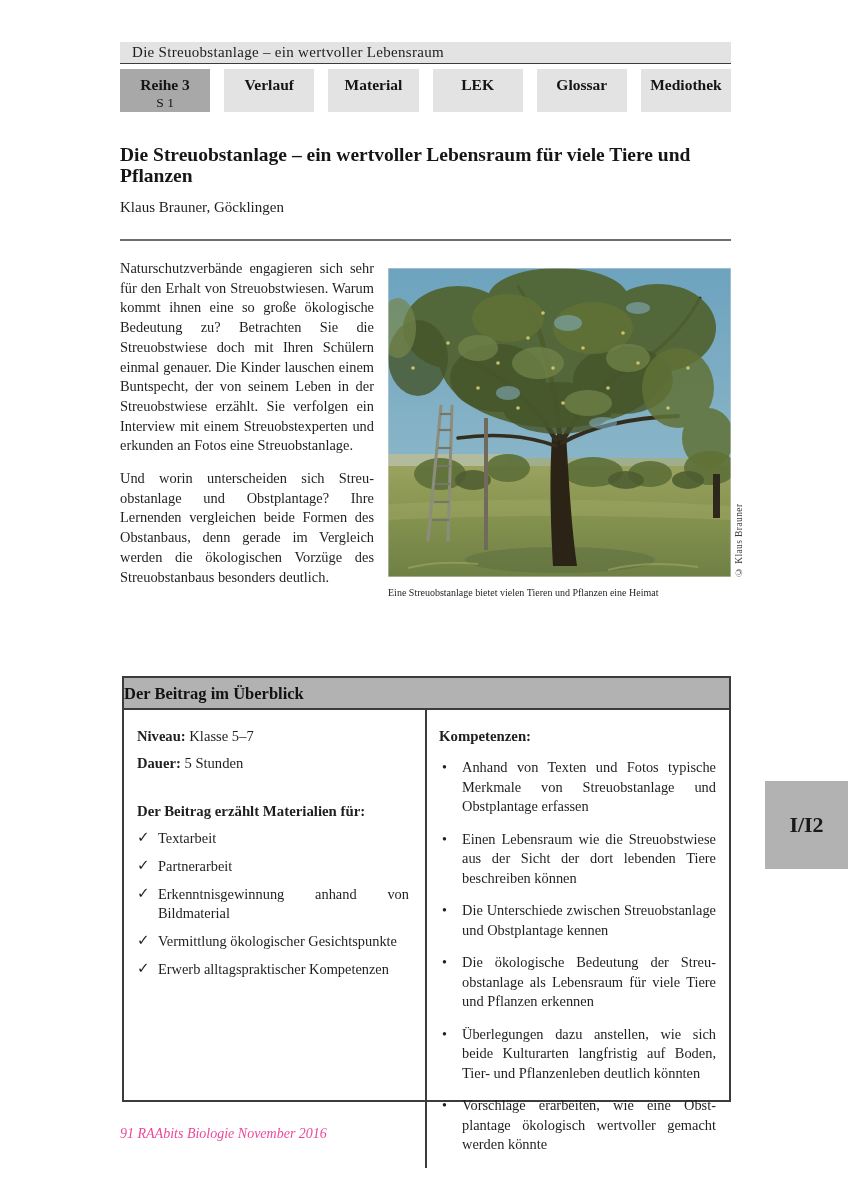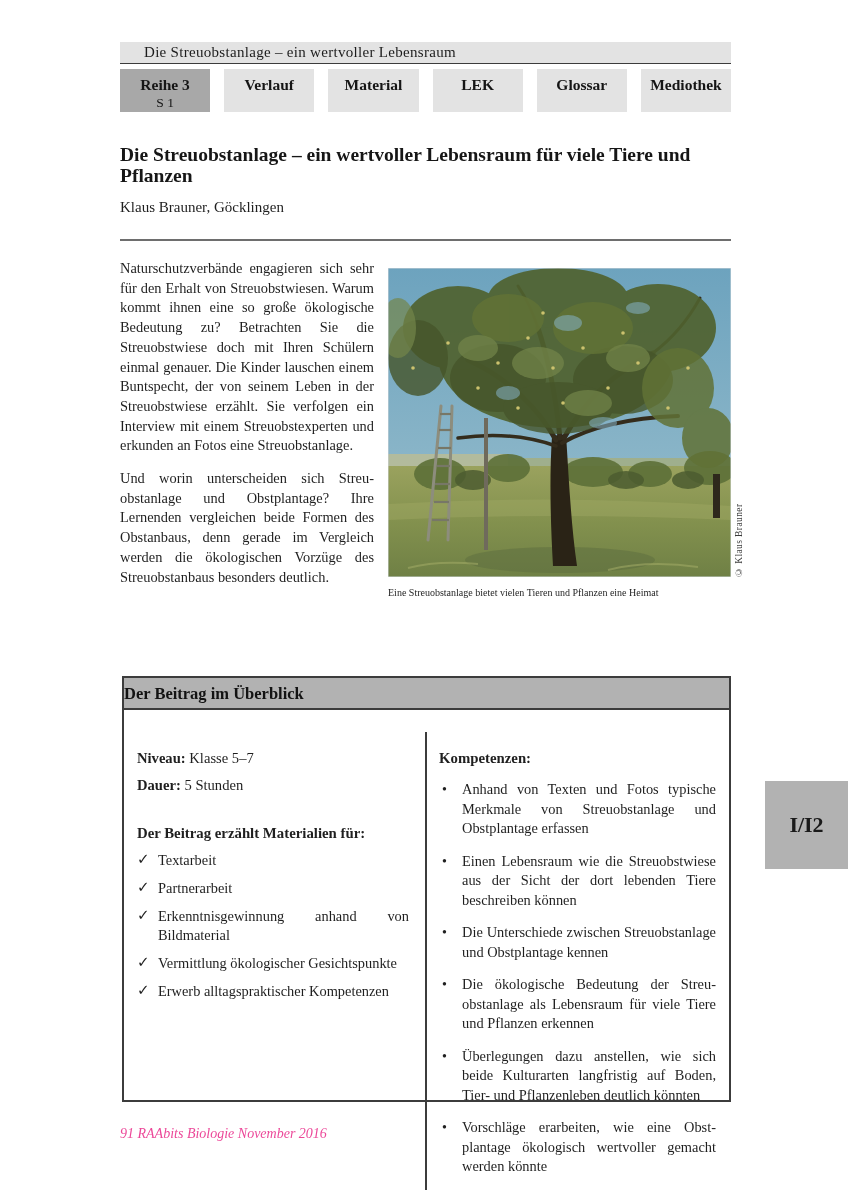--- a/index.html
+++ b/index.html
@@ -4,21 +4,21 @@
 <style>
   * { margin:0; padding:0; box-sizing:border-box; }
   html,body { background:#ffffff; }
   body { width:848px; height:1200px; position:relative; overflow:hidden;
          font-family:"Liberation Serif","DejaVu Serif",serif; color:#1f1f1f; }
   .page { position:absolute; inset:0; }
 
   
   .titlebar { position:absolute; left:120px; top:42px; width:611px; height:22px;
               background:#e3e3e3; border-bottom:1px solid #3c3c3c;
-              font-size:15px; line-height:21px; padding-left:24px; color:#1c1c1c;
+              font-size:15px; line-height:21px; padding-left:12px; color:#1c1c1c;
               letter-spacing:.3px; }
   .tabs { position:absolute; left:120px; top:69px; width:611px; height:43px;
           display:flex; gap:14px; }
   .tab { flex:1; background:#e3e3e3; text-align:center; padding-top:7px;
          font-weight:bold; font-size:15.5px; color:#151515; }
   .tab.active { background:#a8a8a8; }
   .tab .sub { display:block; font-weight:normal; font-size:13.5px; margin-top:1px; }
 
   
   .doc-title { position:absolute; left:120px; top:144px; width:611px;
@@ -38,21 +38,21 @@
             writing-mode:vertical-rl; transform:rotate(180deg);
             font-size:9.5px; color:#3b3b3b; letter-spacing:.4px; text-align:left; }
   .figcaption { margin-top:7px; font-size:10px; line-height:17.5px; color:#1f1f1f; }
 
   
   .overview { position:absolute; left:122px; top:676px; width:609px; height:426px;
               border:2px solid #3c3c3c; }
   .box-header { height:32px; background:#b2b2b2; border-bottom:2px solid #3c3c3c;
                 text-align:left; font-weight:bold; font-size:16.5px; line-height:31px;
                 color:#131313; }
-  .box-body { display:flex; height:458px;margin-top:22px; }
+  .box-body { display:flex; height:458px; }
   .col-left  { width:301px; padding:11px 16px 12px 13px; }
   .col-right { flex:1; border-left:2px solid #3c3c3c; padding:11px 13px 12px 12px; }
   .kv { font-size:14.6px; margin-top:7px; }
   .kv + .kv { margin-top:10px; }
   .kv b { font-weight:bold; }
   .list-heading { font-weight:bold; font-size:14.8px; margin-top:31px; }
   .col-right .list-heading { margin-top:7px; }
   ul.checklist, ul.bullets { list-style:none; }
   ul.checklist { margin-top:5px; }
   ul.checklist li { position:relative; padding-left:21px; margin-top:8.5px;

